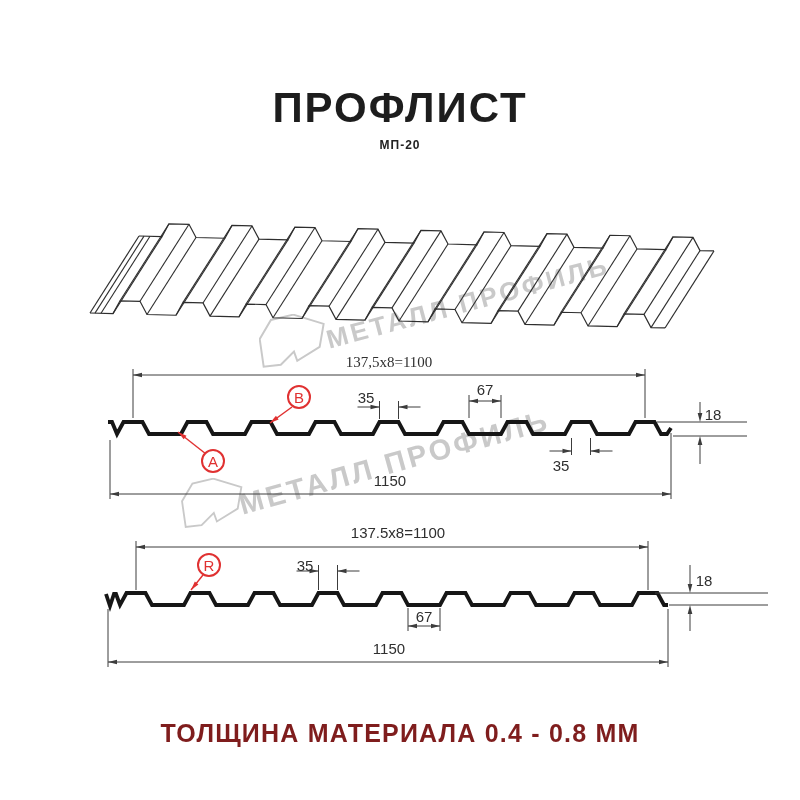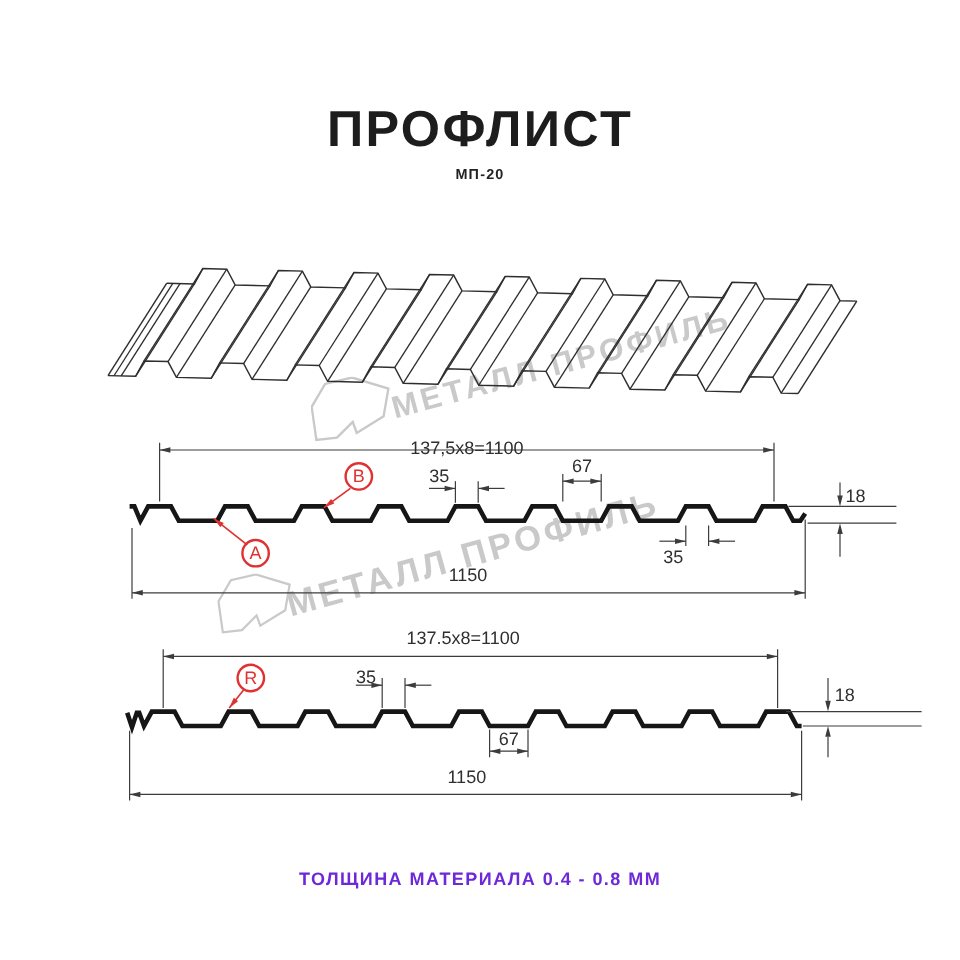--- a/index.html
+++ b/index.html
@@ -3,21 +3,21 @@
 <meta charset="utf-8">
 <style>
   html,body{margin:0;padding:0;background:#ffffff;}
   .canvas{position:relative;width:800px;height:800px;background:#fff;overflow:hidden;
           font-family:"Liberation Sans", sans-serif;margin-top:17px;}
   .title{position:absolute;left:400px;top:91px;transform:translate(-50%,-50%);
          font-size:42px;font-weight:700;letter-spacing:2px;color:#1d1d1d;white-space:nowrap;}
   .subtitle{position:absolute;left:400px;top:128px;transform:translate(-50%,-50%);
          font-size:12px;font-weight:700;letter-spacing:1px;color:#222;white-space:nowrap;}
   .footer{position:absolute;left:400px;top:716px;transform:translate(-50%,-50%);
-         font-size:15px;font-weight:700;letter-spacing:1.2px;color:#6d28d9;white-space:nowrap;}
+         font-size:25px;font-weight:700;letter-spacing:1.2px;color:#7f1d1d;white-space:nowrap;}
   .wm-text{position:absolute;color:#c9c9c9;font-weight:700;white-space:nowrap;
          transform-origin:left center;z-index:1;letter-spacing:3px;}
   #wm1-text{left:327px;top:308px;font-size:26px;transform:rotate(-15deg);}
   #wm2-text{left:240px;top:472px;font-size:29px;transform:rotate(-15.5deg);}
   .wm-logo{position:absolute;z-index:1;}
   #wm1-logo{left:259px;top:297px;}
   #wm2-logo{left:181px;top:461px;}
   #drawing{position:absolute;left:0;top:0;z-index:2;}
   .dim{position:absolute;transform:translate(-50%,-50%);font-size:15px;color:#2f2f2f;
        white-space:nowrap;z-index:3;}
@@ -161,28 +161,28 @@
       <g>
         <line x1="206" y1="437" x2="178" y2="415" stroke="#e03131" stroke-width="1.4"></line>
         <polygon points="178,415 186.4978546188452,418.7518617880956 183.65587547995844,422.3689261466787" fill="#e03131"></polygon>
         <line x1="292" y1="390" x2="270" y2="406" stroke="#e03131" stroke-width="1.4"></line>
         <polygon points="270,406 275.9258298540761,398.8463617270272 278.63141966338134,402.5665477148219" fill="#e03131"></polygon>
         <line x1="203" y1="558" x2="191" y2="573" stroke="#e03131" stroke-width="1.4"></line>
         <polygon points="191,573 194.82625716627084,564.5353821056376 198.4182536897088,567.4089793243879" fill="#e03131"></polygon>
       </g>
     </svg>
 
-  <span class="dim" style="left:389px;top:357px;">137,5x8=1100</span>
+  <span class="dim" style="left:389px;top:345px;font-family:Liberation Serif, serif;">137,5x8=1100</span>
   <span class="dim" style="left:366px;top:380px;">35</span>
   <span class="dim" style="left:485px;top:372px;">67</span>
   <span class="dim" style="left:713px;top:397px;">18</span>
   <span class="dim" style="left:561px;top:448px;">35</span>
   <span class="dim" style="left:390px;top:463px;">1150</span>
 
-  <span class="dim" style="left:386px;top:515px;">137.5x8=1100</span>
+  <span class="dim" style="left:398px;top:515px;">137.5x8=1100</span>
   <span class="dim" style="left:305px;top:548px;">35</span>
   <span class="dim" style="left:704px;top:563px;">18</span>
   <span class="dim" style="left:424px;top:599px;">67</span>
   <span class="dim" style="left:389px;top:631px;">1150</span>
 
   <div class="marker" style="left:201px;top:432px;">A</div>
   <div class="marker" style="left:287px;top:368px;">B</div>
   <div class="marker" style="left:197px;top:536px;">R</div>
 
   <div class="footer">ТОЛЩИНА МАТЕРИАЛА 0.4 - 0.8 ММ</div>

